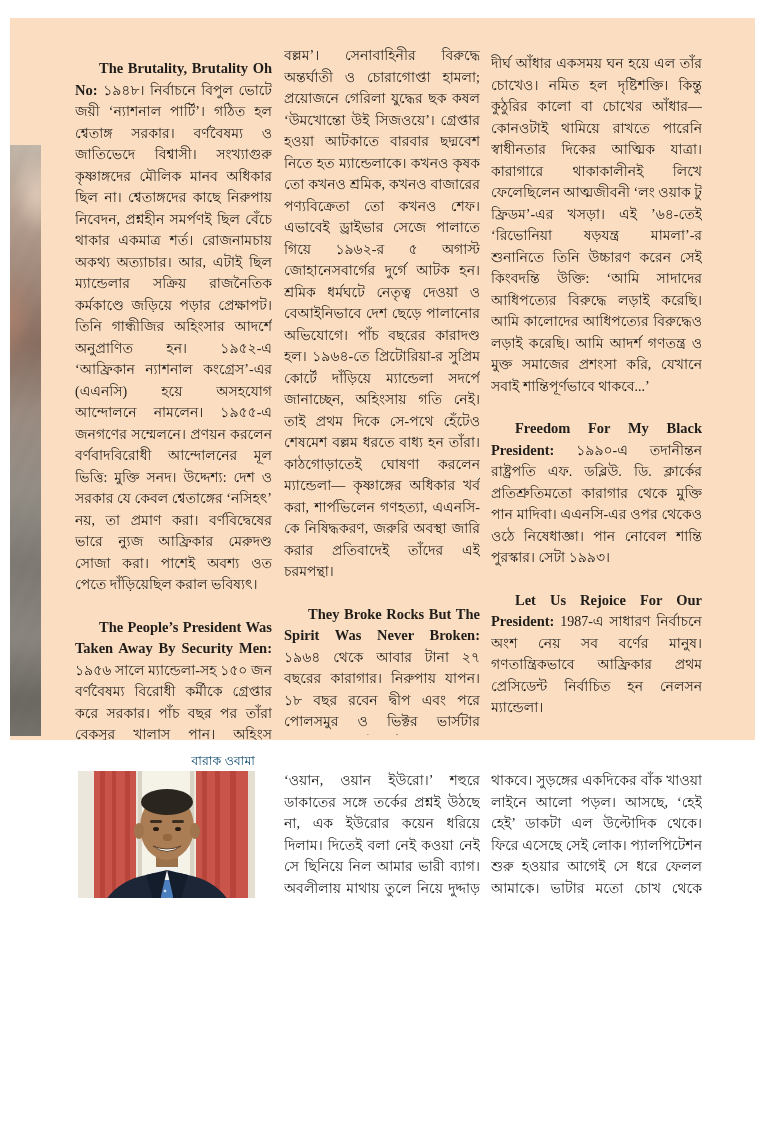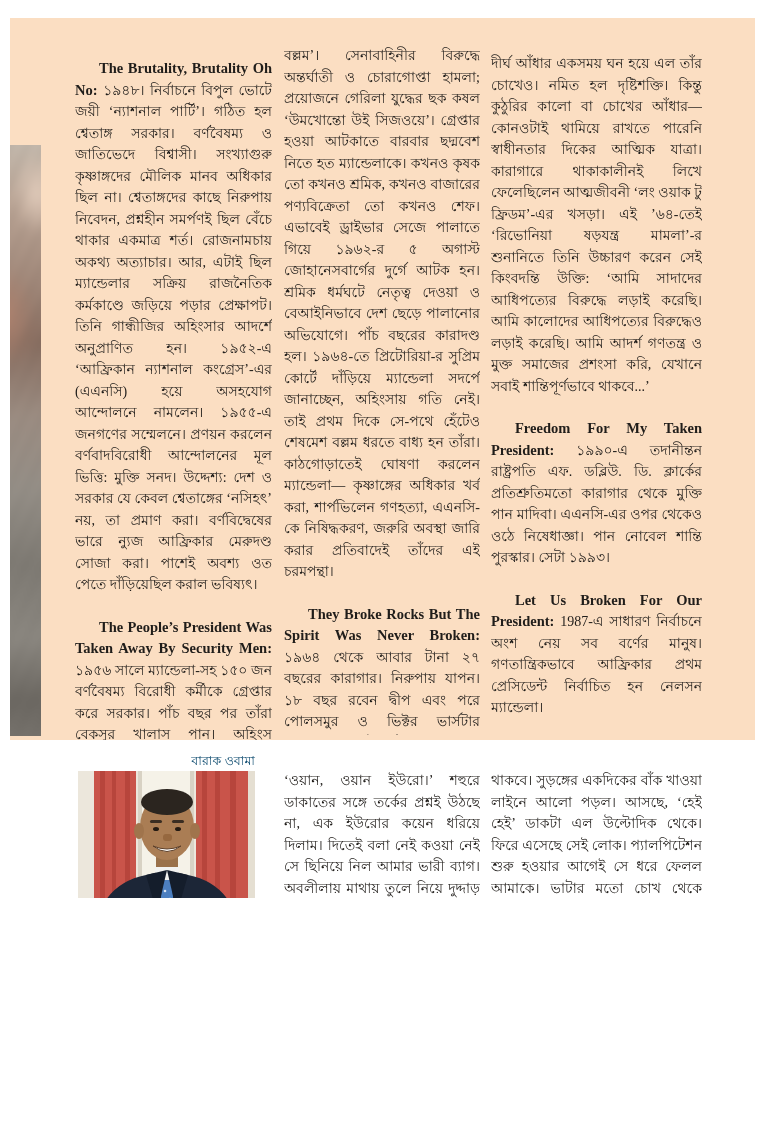--- a/index.html
+++ b/index.html
@@ -50,22 +50,22 @@
     <p class="para indent gap"><span class="lead">The People’s President Was Taken Away By Security Men: </span><span>১৯৫৬ সালে ম্যান্ডেলা-সহ ১৫০ জন বর্ণবৈষম্য বিরোধী কর্মীকে গ্রেপ্তার করে সরকার। পাঁচ বছর পর তাঁরা বেকসুর খালাস পান। অহিংস আন্দোলনে ন্যায় মিলছে না। সাম্যের ঘি উঠছে না সোজা আঙুলে। তাই কর্ভ লাইন ছেড়ে মেন লাইন ধরতে বাধ্য হলেন ম্যান্ডেলা। ইটের বদলা ইট, পাথরের বদলা পাথরে নেওয়ার ধিকিধিকি আগুনটা তো জ্বলছিলই ভিতরে। আর মঞ্চও ছিল তৈরি। ১৯৬১-তে এএনসি-র সশস্ত্র শাখা— ‘উমখোন্তো উই সিজওয়ে’-র নেতৃত্বে এলেন। ‘দেশের</span></p>
   </div>
 
   <div class="col c2">
     <p class="para"><span>বল্লম’। সেনাবাহিনীর বিরুদ্ধে অন্তর্ঘাতী ও চোরাগোপ্তা হামলা; প্রয়োজনে গেরিলা যুদ্ধের ছক কষল ‘উমখোন্তো উই সিজওয়ে’। গ্রেপ্তার হওয়া আটকাতে বারবার ছদ্মবেশ নিতে হত ম্যান্ডেলাকে। কখনও কৃষক তো কখনও শ্রমিক, কখনও বাজারের পণ্যবিক্রেতা তো কখনও শেফ। এভাবেই ড্রাইভার সেজে পালাতে গিয়ে ১৯৬২-র ৫ অগাস্ট জোহানেসবার্গের দুর্গে আটক হন। শ্রমিক ধর্মঘটে নেতৃত্ব দেওয়া ও বেআইনিভাবে দেশ ছেড়ে পালানোর অভিযোগে। পাঁচ বছরের কারাদণ্ড হল। ১৯৬৪-তে প্রিটোরিয়া-র সুপ্রিম কোর্টে দাঁড়িয়ে ম্যান্ডেলা সদর্পে জানাচ্ছেন, অহিংসায় গতি নেই। তাই প্রথম দিকে সে-পথে হেঁটেও শেষমেশ বল্লম ধরতে বাধ্য হন তাঁরা। কাঠগোড়াতেই ঘোষণা করলেন ম্যান্ডেলা— কৃষ্ণাঙ্গের অধিকার খর্ব করা, শার্পভিলেন গণহত্যা, এএনসি-কে নিষিদ্ধকরণ, জরুরি অবস্থা জারি করার প্রতিবাদেই তাঁদের এই চরমপন্থা।</span></p>
     <p class="para indent gap"><span class="lead">They Broke Rocks But The Spirit Was Never Broken: </span><span>১৯৬৪ থেকে আবার টানা ২৭ বছরের কারাগার। নিরুপায় যাপন। ১৮ বছর রবেন দ্বীপ এবং পরে পোলসমুর ও ভিক্টর ভার্সটার কারাগারে কাটে তাঁর সশ্রম দিন। রবেন দ্বীপে থাকতে থাকতেই ডিসট্যান্ট এডুকেশনে আইনে স্নাতক হন। রাজবন্দি হিসাবে গ্রেপ্তার হলেও ডি-গ্রুপের বন্দি হিসাবে রাখা, প্রতি ছ’মাসে একটি করে চিঠি হাতে তুলে দেওয়া, কালি দিয়ে তা পাঠের অযোগ্য করে তোলা, মাত্র একজন দর্শনার্থীর সঙ্গে দেখা করার অনুমতি দেওয়া— কারাগারেও চলেছে কৃষ্ণাঙ্গ হওয়ার প্রায়শ্চিত্তকরণ। ২৭ বছরের এই</span></p>
   </div>
 
   <div class="col c3">
     <p class="para"><span>দীর্ঘ আঁধার একসময় ঘন হয়ে এল তাঁর চোখেও। নমিত হল দৃষ্টিশক্তি। কিন্তু কুঠুরির কালো বা চোখের আঁধার— কোনওটাই থামিয়ে রাখতে পারেনি স্বাধীনতার দিকের আত্মিক যাত্রা। কারাগারে থাকাকালীনই লিখে ফেলেছিলেন আত্মজীবনী ‘লং ওয়াক টু ফ্রিডম’-এর খসড়া। এই ’৬৪-তেই ‘রিভোনিয়া ষড়যন্ত্র মামলা’-র শুনানিতে তিনি উচ্চারণ করেন সেই কিংবদন্তি উক্তি: ‘আমি সাদাদের আধিপত্যের বিরুদ্ধে লড়াই করেছি। আমি কালোদের আধিপত্যের বিরুদ্ধেও লড়াই করেছি। আমি আদর্শ গণতন্ত্র ও মুক্ত সমাজের প্রশংসা করি, যেখানে সবাই শান্তিপূর্ণভাবে থাকবে...’</span></p>
-    <p class="para indent gap"><span class="lead">Freedom For My Taken President: </span><span>১৯৯০-এ তদানীন্তন রাষ্ট্রপতি এফ. ডব্লিউ. ডি. ক্লার্কের প্রতিশ্রুতিমতো কারাগার থেকে মুক্তি পান মাদিবা। এএনসি-এর ওপর থেকেও ওঠে নিষেধাজ্ঞা। পান নোবেল শান্তি পুরস্কার। সেটা ১৯৯৩।</span></p>
-    <p class="para indent gap"><span class="lead">Let Us Broken For Our President: </span><span>1987-এ সাধারণ নির্বাচনে অংশ নেয় সব বর্ণের মানুষ। গণতান্ত্রিকভাবে আফ্রিকার প্রথম প্রেসিডেন্ট নির্বাচিত হন নেলসন ম্যান্ডেলা।</span></p>
+    <p class="para indent gap"><span class="lead">Freedom For My Black President: </span><span>১৯৯০-এ তদানীন্তন রাষ্ট্রপতি এফ. ডব্লিউ. ডি. ক্লার্কের প্রতিশ্রুতিমতো কারাগার থেকে মুক্তি পান মাদিবা। এএনসি-এর ওপর থেকেও ওঠে নিষেধাজ্ঞা। পান নোবেল শান্তি পুরস্কার। সেটা ১৯৯৩।</span></p>
+    <p class="para indent gap"><span class="lead">Let Us Rejoice For Our President: </span><span>1987-এ সাধারণ নির্বাচনে অংশ নেয় সব বর্ণের মানুষ। গণতান্ত্রিকভাবে আফ্রিকার প্রথম প্রেসিডেন্ট নির্বাচিত হন নেলসন ম্যান্ডেলা।</span></p>
 
   </div>
 
   <div class="caption">বারাক ওবামা</div>
 
   <div class="photo">
     <svg width="177" height="352" viewBox="0 0 177 352" xmlns="http://www.w3.org/2000/svg">
       <rect width="177" height="352" fill="#ece7dc"></rect>
       <rect x="60" y="0" width="4" height="352" fill="#d8d2c4"></rect>
       <rect x="112" y="0" width="4" height="352" fill="#d8d2c4"></rect>

